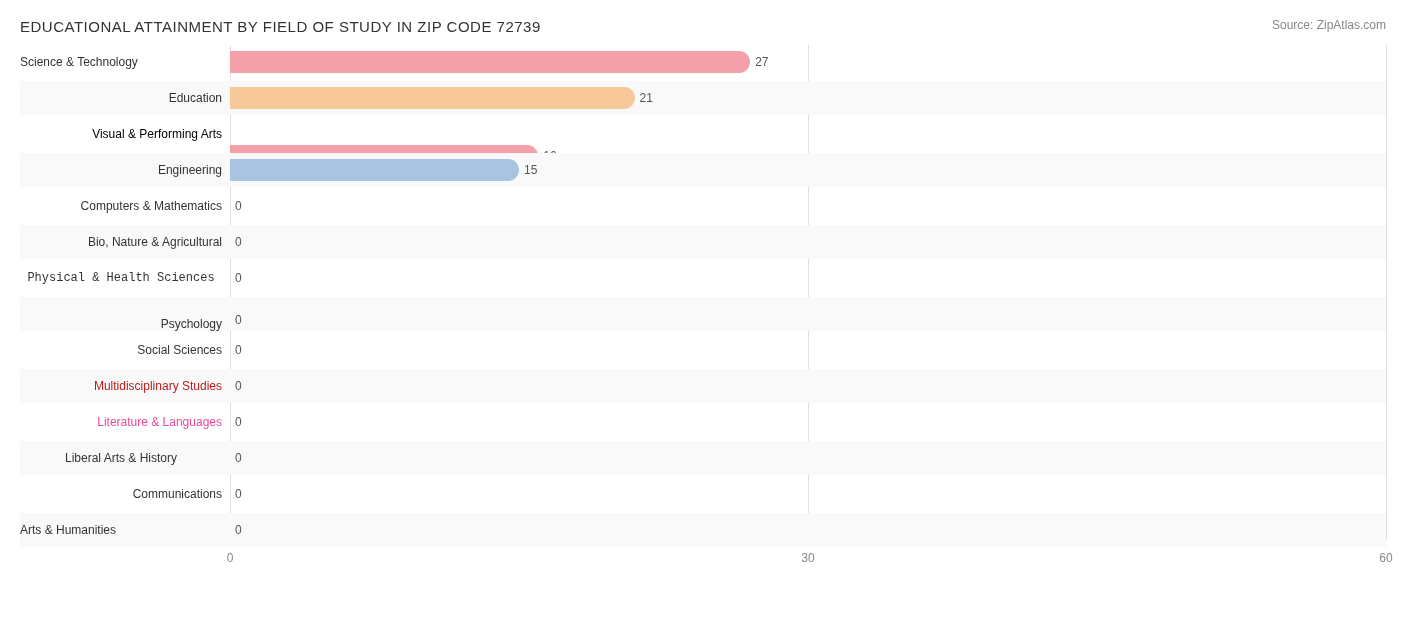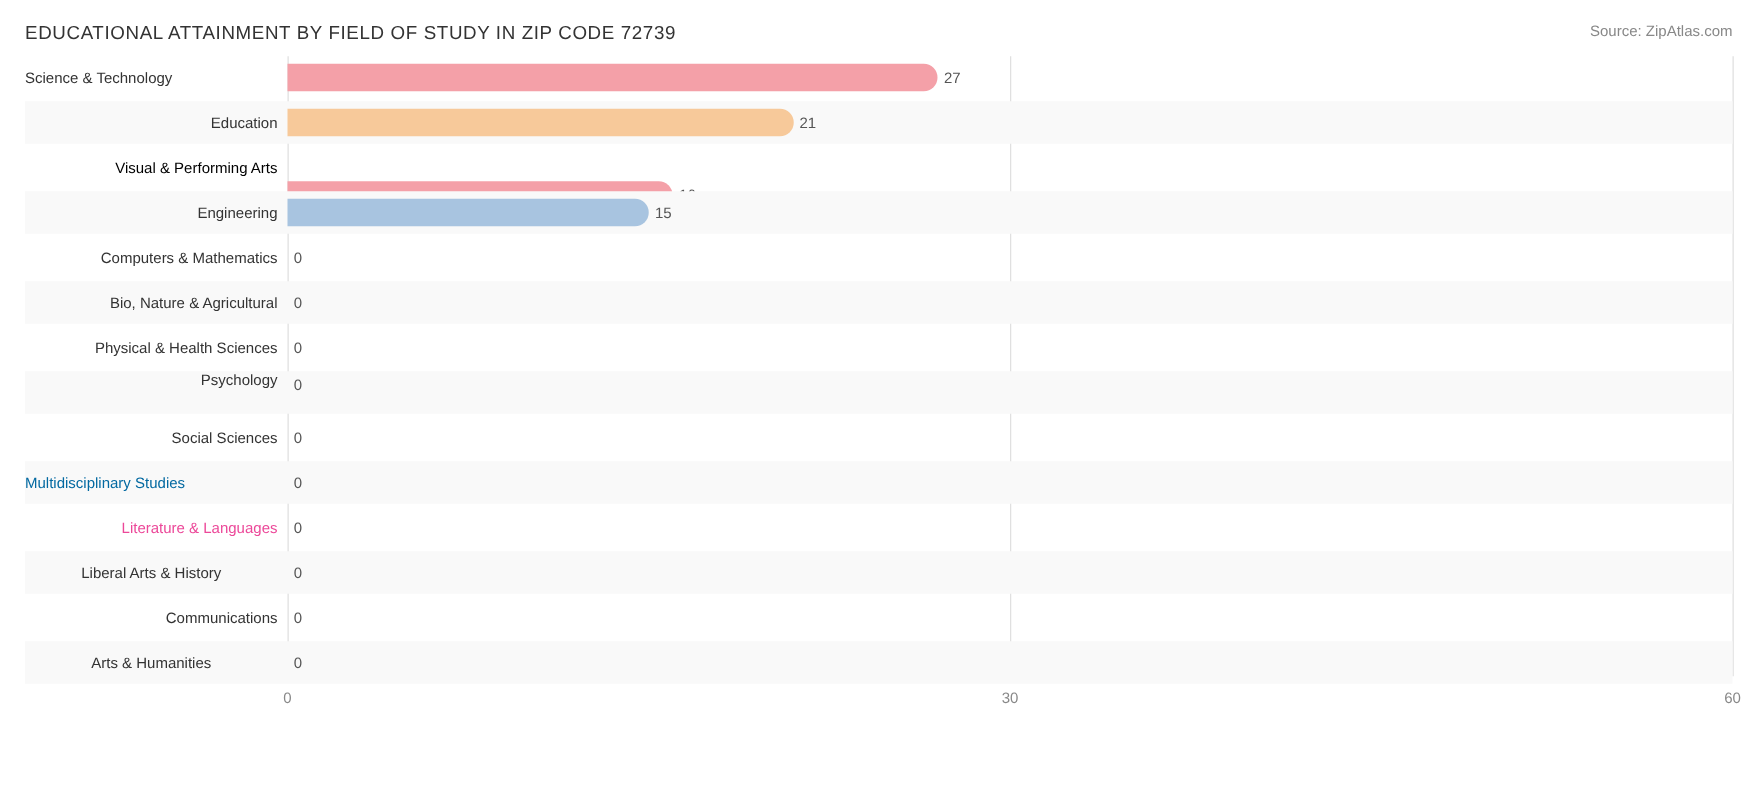--- a/index.html
+++ b/index.html
@@ -84,44 +84,44 @@
       </div>
       <div style="display: flex; align-items: center; height: 34px; margin-bottom: 2px; position: relative; z-index: 1;">
         <div style="position: absolute; inset: 0px; background: rgb(249, 249, 249); z-index: -1;"></div>
         <div style="width: 210px; min-width: 210px; font-size: 12px; color: rgb(51, 51, 51); text-align: right; padding-right: 8px; white-space: nowrap;">Bio, Nature &amp; Agricultural</div>
         <div style="flex: 1 1 0%; height: 22px; position: relative; display: flex; align-items: center;">
           <div style="width: 0px; height: 22px; background: rgb(144, 212, 204); border-radius: 0px; flex-shrink: 0;"></div>
           <div style="font-size: 12px; color: rgb(85, 85, 85); margin-left: 5px; white-space: nowrap;">0</div>
         </div>
       </div>
       <div style="display: flex; align-items: center; height: 34px; margin-bottom: 2px; position: relative; z-index: 1;">
-        <div style="width: 210px; min-width: 210px; font-size: 12px; color: rgb(51, 51, 51); text-align: right; padding-right: 8px; white-space: nowrap;">Physical &amp; Health Sciences</div>
+        <div style="width: 210px; min-width: 210px; font-size: 12px; color: rgb(51, 51, 51); text-align: center; padding-right: 8px; white-space: nowrap; font-family: Liberation Mono, monospace;">Physical &amp; Health Sciences</div>
         <div style="flex: 1 1 0%; height: 22px; position: relative; display: flex; align-items: center;">
           <div style="width: 0px; height: 22px; background: rgb(247, 201, 154); border-radius: 0px; flex-shrink: 0;"></div>
           <div style="font-size: 12px; color: rgb(85, 85, 85); margin-left: 5px; white-space: nowrap;">0</div>
         </div>
       </div>
-      <div style="display: flex; align-items: flex-start; height: 34px; margin-bottom: 2px; position: relative; z-index: 1;">
+      <div style="display: flex; align-items: flex-end; height: 34px; margin-bottom: 2px; position: relative; z-index: 1;">
         <div style="position: absolute; inset: 0px; background: rgb(249, 249, 249); z-index: -1;"></div>
         <div style="width: 210px; min-width: 210px; font-size: 12px; color: rgb(51, 51, 51); text-align: right; padding-right: 8px; white-space: nowrap;">Psychology</div>
         <div style="flex: 1 1 0%; height: 22px; position: relative; display: flex; align-items: center;">
           <div style="width: 0px; height: 22px; background: rgb(244, 160, 168); border-radius: 0px; flex-shrink: 0;"></div>
           <div style="font-size: 12px; color: rgb(85, 85, 85); margin-left: 5px; white-space: nowrap;">0</div>
         </div>
       </div>
       <div style="display: flex; align-items: center; height: 34px; margin-bottom: 2px; position: relative; z-index: 1;">
         <div style="width: 210px; min-width: 210px; font-size: 12px; color: rgb(51, 51, 51); text-align: right; padding-right: 8px; white-space: nowrap;">Social Sciences</div>
         <div style="flex: 1 1 0%; height: 22px; position: relative; display: flex; align-items: center;">
           <div style="width: 0px; height: 22px; background: rgb(247, 201, 154); border-radius: 0px; flex-shrink: 0;"></div>
           <div style="font-size: 12px; color: rgb(85, 85, 85); margin-left: 5px; white-space: nowrap;">0</div>
         </div>
       </div>
       <div style="display: flex; align-items: center; height: 34px; margin-bottom: 2px; position: relative; z-index: 1;">
         <div style="position: absolute; inset: 0px; background: rgb(249, 249, 249); z-index: -1;"></div>
-        <div style="width: 210px; min-width: 210px; font-size: 12px; color: #0369a1; text-align: left; padding-right: 8px; white-space: nowrap;">Multidisciplinary Studies</div>
+        <div style="width: 210px; min-width: 210px; font-size: 12px; color: #b91c1c; text-align: right; padding-right: 8px; white-space: nowrap;">Multidisciplinary Studies</div>
         <div style="flex: 1 1 0%; height: 22px; position: relative; display: flex; align-items: center;">
           <div style="width: 0px; height: 22px; background: rgb(244, 160, 168); border-radius: 0px; flex-shrink: 0;"></div>
           <div style="font-size: 12px; color: rgb(85, 85, 85); margin-left: 5px; white-space: nowrap;">0</div>
         </div>
       </div>
       <div style="display: flex; align-items: center; height: 34px; margin-bottom: 2px; position: relative; z-index: 1;">
         <div style="width: 210px; min-width: 210px; font-size: 12px; color: #ec4899; text-align: right; padding-right: 8px; white-space: nowrap;">Literature &amp; Languages</div>
         <div style="flex: 1 1 0%; height: 22px; position: relative; display: flex; align-items: center;">
           <div style="width: 0px; height: 22px; background: rgb(144, 212, 204); border-radius: 0px; flex-shrink: 0;"></div>
           <div style="font-size: 12px; color: rgb(85, 85, 85); margin-left: 5px; white-space: nowrap;">0</div>
@@ -137,21 +137,21 @@
       </div>
       <div style="display: flex; align-items: center; height: 34px; margin-bottom: 2px; position: relative; z-index: 1;">
         <div style="width: 210px; min-width: 210px; font-size: 12px; color: rgb(51, 51, 51); text-align: right; padding-right: 8px; white-space: nowrap;">Communications</div>
         <div style="flex: 1 1 0%; height: 22px; position: relative; display: flex; align-items: center;">
           <div style="width: 0px; height: 22px; background: rgb(144, 212, 204); border-radius: 0px; flex-shrink: 0;"></div>
           <div style="font-size: 12px; color: rgb(85, 85, 85); margin-left: 5px; white-space: nowrap;">0</div>
         </div>
       </div>
       <div style="display: flex; align-items: center; height: 34px; margin-bottom: 2px; position: relative; z-index: 1;">
         <div style="position: absolute; inset: 0px; background: rgb(249, 249, 249); z-index: -1;"></div>
-        <div style="width: 210px; min-width: 210px; font-size: 12px; color: rgb(51, 51, 51); text-align: center; padding-right: 8px; white-space: nowrap;">Arts &amp; Humanities</div>
+        <div style="width: 210px; min-width: 210px; font-size: 12px; color: rgb(51, 51, 51); text-align: left; padding-right: 8px; white-space: nowrap;">Arts &amp; Humanities</div>
         <div style="flex: 1 1 0%; height: 22px; position: relative; display: flex; align-items: center;">
           <div style="width: 0px; height: 22px; background: rgb(197, 168, 212); border-radius: 0px; flex-shrink: 0;"></div>
           <div style="font-size: 12px; color: rgb(85, 85, 85); margin-left: 5px; white-space: nowrap;">0</div>
         </div>
       </div>
       <div style="position: relative; margin-left: 210px; height: 20px; margin-top: 4px;">
         <span style="position: absolute; left: 0%; transform: translateX(-50%); font-size: 12px; color: rgb(136, 136, 136);">0</span>
         <span style="position: absolute; left: 50%; transform: translateX(-50%); font-size: 12px; color: rgb(136, 136, 136);">30</span>
         <span style="position: absolute; left: 100%; transform: translateX(-50%); font-size: 12px; color: rgb(136, 136, 136);">60</span>
       </div>

